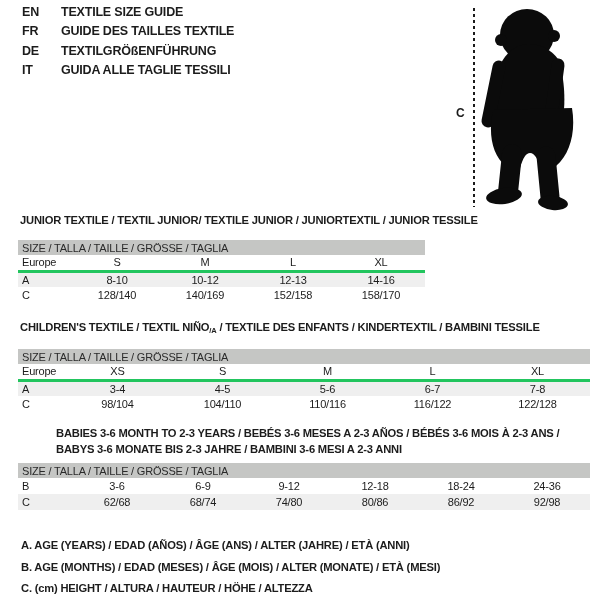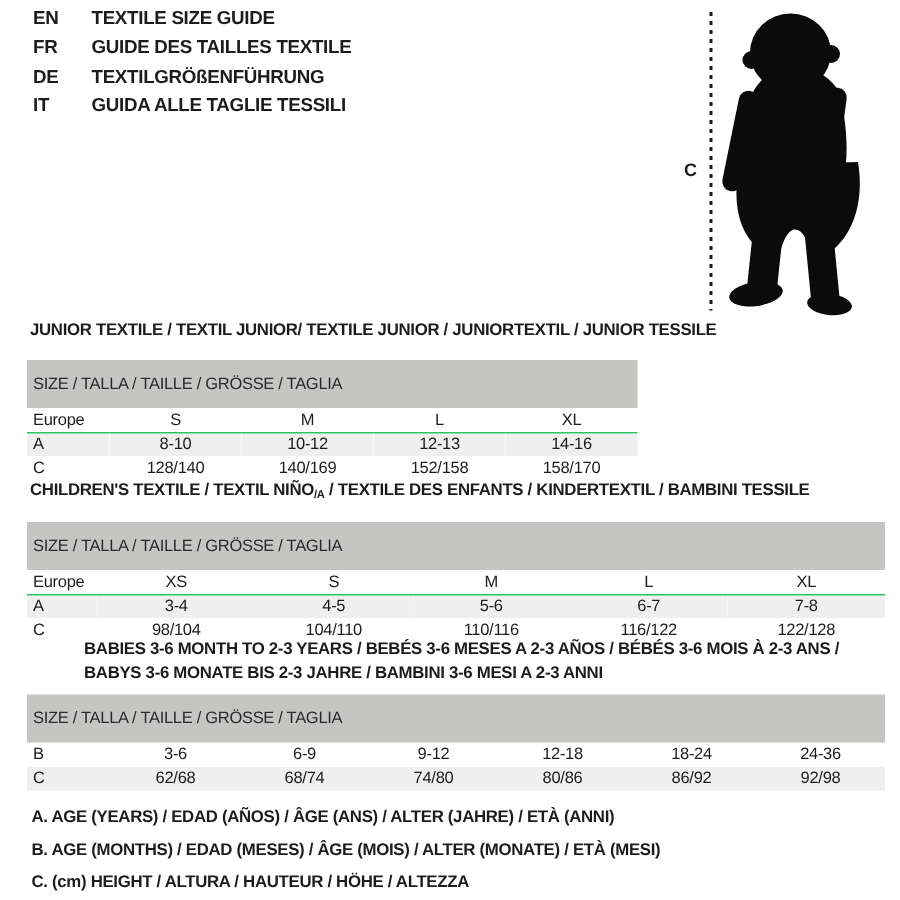--- a/index.html
+++ b/index.html
@@ -30,27 +30,27 @@
   .sec-junior   { top:214px; width:407px; }
   .sec-children { top:321px; width:572px; }
   .sec-babies   { top:426px; width:572px; }
   .sec-junior   .tbl-title { margin-bottom:13px; }
   .sec-children .tbl-title { margin-bottom:12px; }
   .sec-babies   .tbl-title { margin-bottom:0;padding-left:36px; }
   .sec-babies   .titles { margin-bottom:6px; }
   .sec-babies   .tbl-title { line-height:15.5px; }
 
   .size-bar {
-    height:32px; display:flex; align-items:center; padding-left:4px;
+    height:15px; display:flex; align-items:center; padding-left:4px;
     background:#c5c6c4; color:#2a2a2a; font-size:11px;
   }
   table { width:100%; border-collapse:collapse; table-layout:fixed; font-size:11px; color:#1c1c1c; }
   td { height:16px; text-align:center; padding:0; white-space:nowrap; overflow:hidden; }
   td.first { text-align:left; padding-left:4px; }
-  tr.sep td { border-bottom:1px solid #22c55e; }
+  tr.sep td { border-bottom:3px solid #22c55e; }
   tr.alt { background:#efefef; }
 
   
   .footnotes { position:absolute; left:21px; top:535px; }
   .footnote { font-weight:bold; font-size:11.2px; line-height:21.5px; white-space:nowrap; }
 </style>
 </head>
 <body>
 
 <div class="page">

